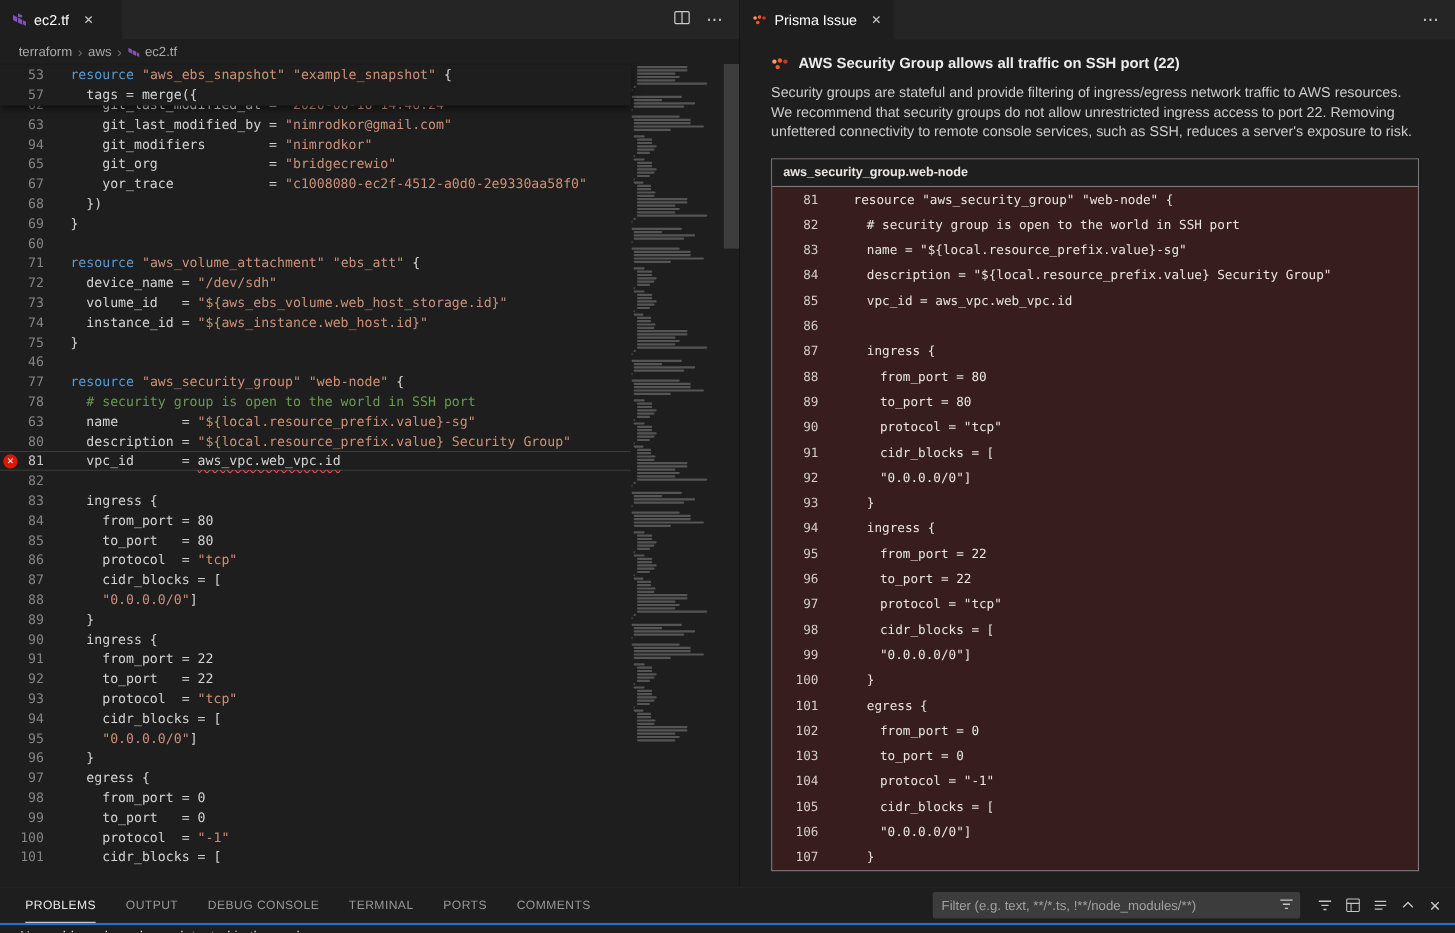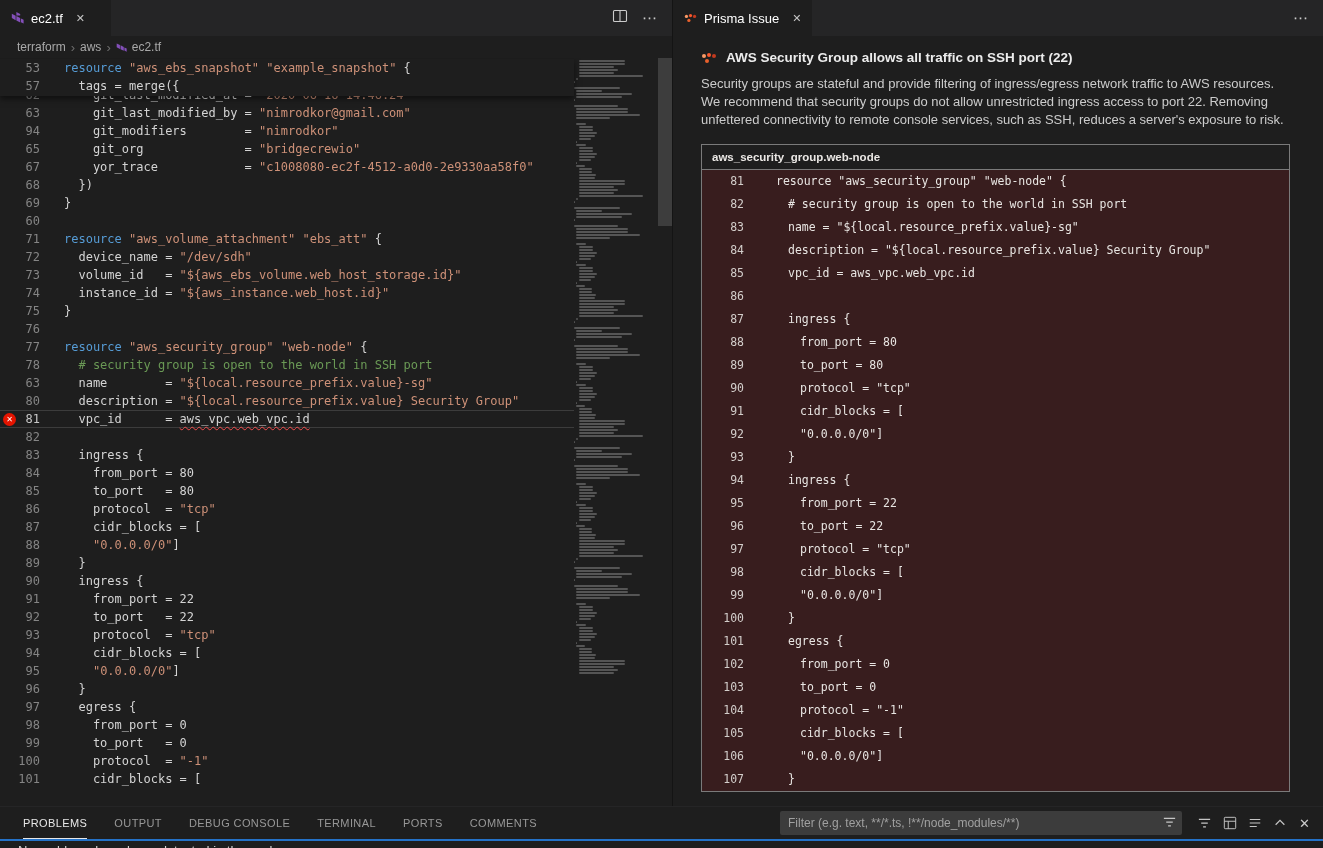--- a/index.html
+++ b/index.html
@@ -63,21 +63,21 @@
 
   
   .bottom-panel { height:42px; position:relative; background:#1e1e1e; overflow:hidden; border-top:1px solid #252526; }
   .pt-row { height:32px; display:flex; align-items:center; padding:0 6px 0 23px; }
   .ptab {
     font-size:11px; letter-spacing:0.4px; color:#989898; margin-right:27px;
     height:100%; display:flex; align-items:center; cursor:pointer;
     border-bottom:1px solid transparent; white-space:nowrap;
   }
   .ptab.active { color:#e7e7e7; border-bottom-color:#e7e7e7; }
-  .filter-wrap { margin-left:auto; position:relative; width:402px; height:24px; background:#3c3c3c; border-radius:2px; margin-right:10px; flex:none; }
+  .filter-wrap { margin-left:auto; position:relative; width:334px; height:24px; background:#3c3c3c; border-radius:2px; margin-right:10px; flex:none; }
   .filter-wrap input {
     width:100%; height:100%; background:transparent; border:0; outline:none;
     color:#cccccc; font-size:12px; padding:0 28px 0 8px; font-family:"Liberation Sans", sans-serif;
   }
   .filter-wrap input::placeholder { color:#a0a0a0; }
   .input-funnel { position:absolute; right:5px; top:4px; }
   .picon { width:25px; height:24px; display:flex; align-items:center; justify-content:center; color:#cccccc; cursor:pointer; flex:none; }
   .blue-line { position:absolute; left:0; right:0; top:32px; height:2px; background:#2472c8; }
   .panel-msg { position:absolute; left:18px; top:36px; font-size:13px; color:#d4d4d4; }
 
@@ -182,21 +182,21 @@
             </div>
             <div class="crow">
               <span class="ln">74</span>
               <span class="ltxt">  instance_id = <span class="tk-s">"${aws_instance.web_host.id}"</span></span>
             </div>
             <div class="crow">
               <span class="ln">75</span>
               <span class="ltxt">}</span>
             </div>
             <div class="crow">
-              <span class="ln">76</span>
+              <span class="ln">46</span>
               <span class="ltxt"></span>
             </div>
             <div class="crow">
               <span class="ln">77</span>
               <span class="ltxt"><span class="tk-k">resource</span> <span class="tk-s">"aws_security_group"</span> <span class="tk-s">"web-node"</span> {</span>
             </div>
             <div class="crow">
               <span class="ln">78</span>
               <span class="ltxt"><span class="tk-c">  # security group is open to the world in SSH port</span></span>
             </div>

